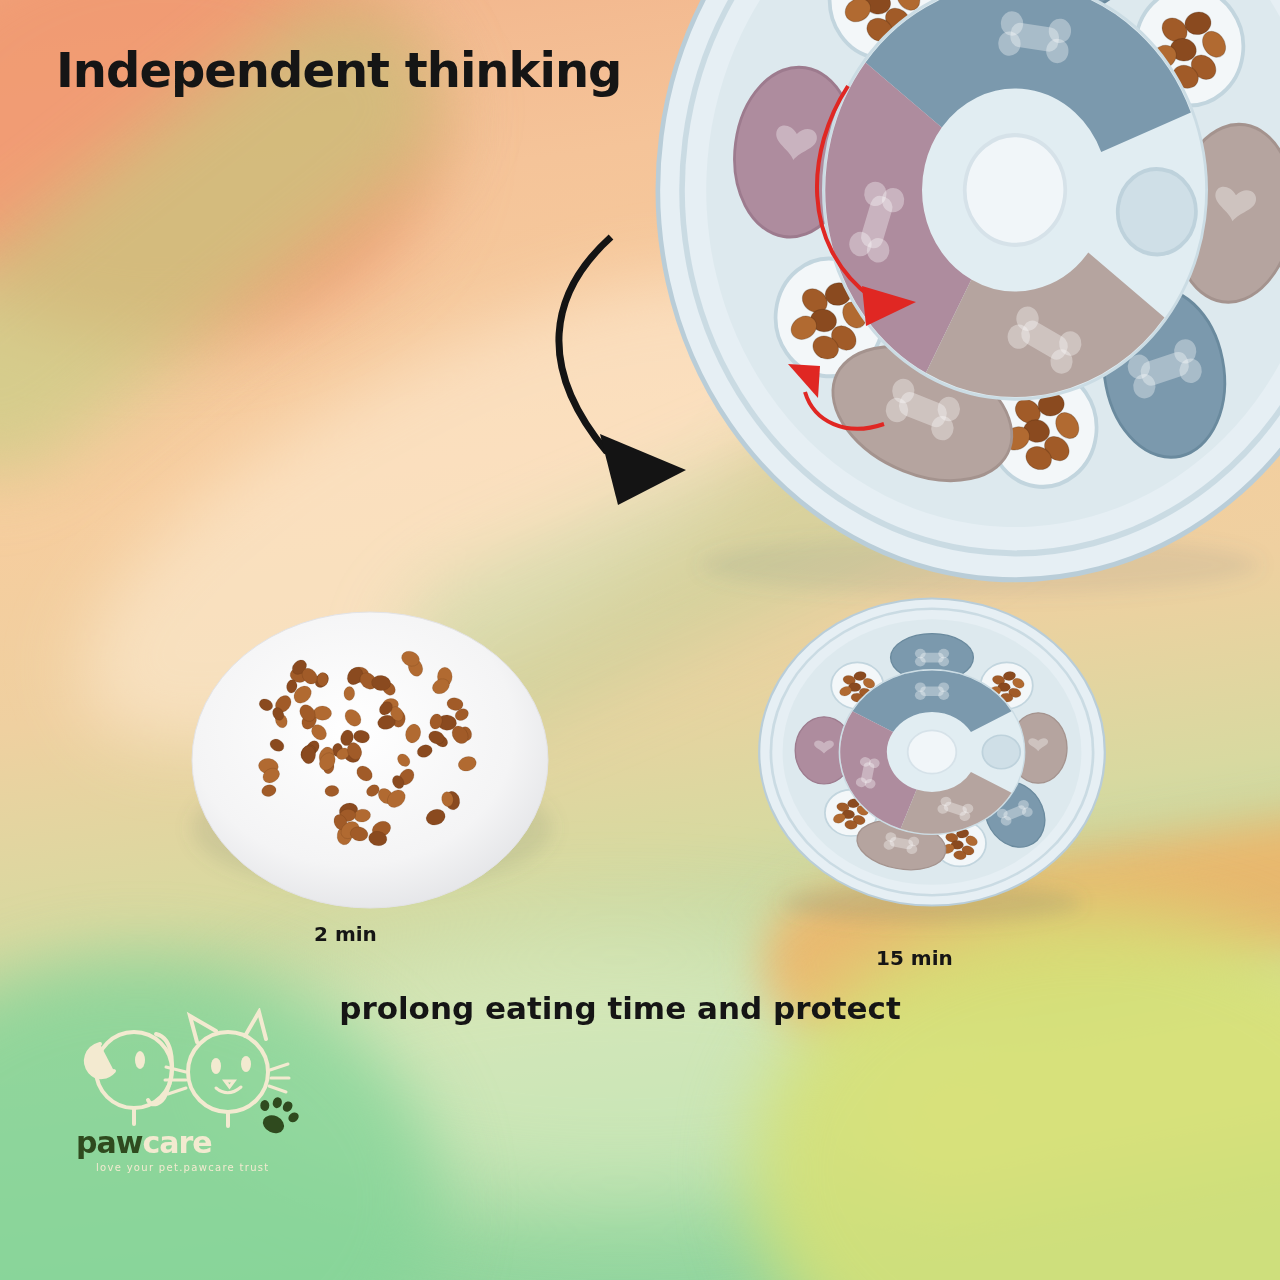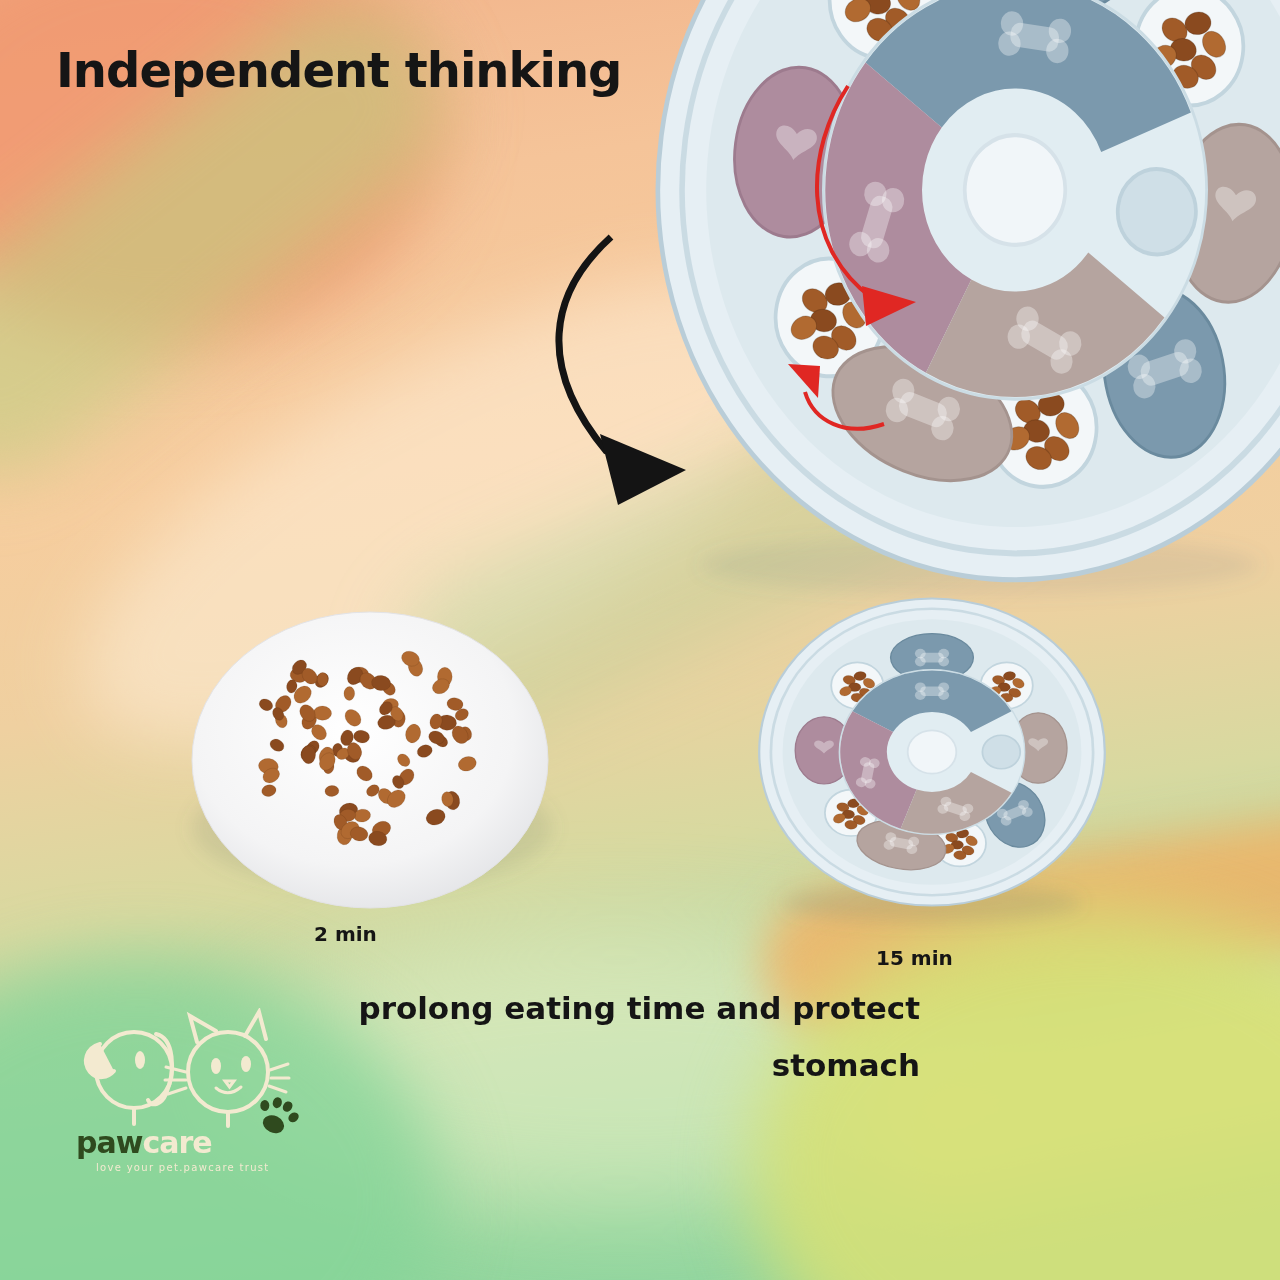--- a/index.html
+++ b/index.html
@@ -25,21 +25,21 @@
   
   .scene{position:absolute;left:0;top:0;z-index:1;}
 
   
   .txt{position:absolute;z-index:2;color:var(--text-dark,#151515);text-align:right;}
   .title{left:56px;top:42px;font-size:48px;font-weight:800;letter-spacing:-1px;}
   .rotation-label{left:297px;top:297px;font-size:34px;font-weight:700;}
   .time-label{font-size:20px;font-weight:700;}
   .time-left{left:314px;top:922px;}
   .time-right{left:876px;top:946px;}
-  .caption{left:320px;top:980px;width:600px;font-size:31px;font-weight:700;line-height:57px;}
+  .caption{left:320px;top:980px;width:600px;text-align:center;font-size:31px;font-weight:700;line-height:57px;}
 
   
   .logo{position:absolute;left:76px;top:1008px;z-index:2;width:240px;}
   .logo-art{display:block;}
   .wordmark{font-size:30px;font-weight:800;letter-spacing:-1px;line-height:1;margin-top:-6px;}
   .wordmark .p1{color:var(--logo-green-dark,#2f4a1e);}
   .wordmark .p2{color:var(--logo-cream,#f3ead0);}
   .tagline{margin-top:4px;margin-left:20px;font-size:10px;letter-spacing:1.3px;color:var(--logo-cream,#f3ead0);}
   .pawprint{position:absolute;left:178px;top:86px;transform:rotate(26deg);}
 </style>
@@ -240,21 +240,20 @@
     <g transform="translate(932,752) scale(0.9,0.8) translate(-200,-200)">
       <use href="#feeder"></use>
     </g>
   </svg>
 
   <div class="txt title">Independent thinking</div>
   <div class="txt time-label time-left">2 min</div>
   <div class="txt time-label time-right">15 min</div>
   <div class="txt caption">
     <div>prolong eating time and protect</div>
-    <div>stomach</div>
   </div>
 
   <div class="logo">
     <svg class="logo-art" width="215" height="126" viewBox="0 0 215 126">
       <g style="stroke:var(--logo-cream,#f3ead0);stroke-width:4;fill:none;stroke-linecap:round">
         <g>
           <circle cx="58" cy="62" r="38"></circle>
           <path d="M24 36 C 10 40 6 54 14 64 C 21 72 32 70 38 63" style="fill:var(--logo-cream,#f3ead0)"></path>
           <path d="M80 26 C 98 30 100 62 90 86 C 86 96 76 100 72 92"></path>
           <ellipse cx="64" cy="52" rx="5" ry="9" style="fill:var(--logo-cream,#f3ead0);stroke:none"></ellipse>

